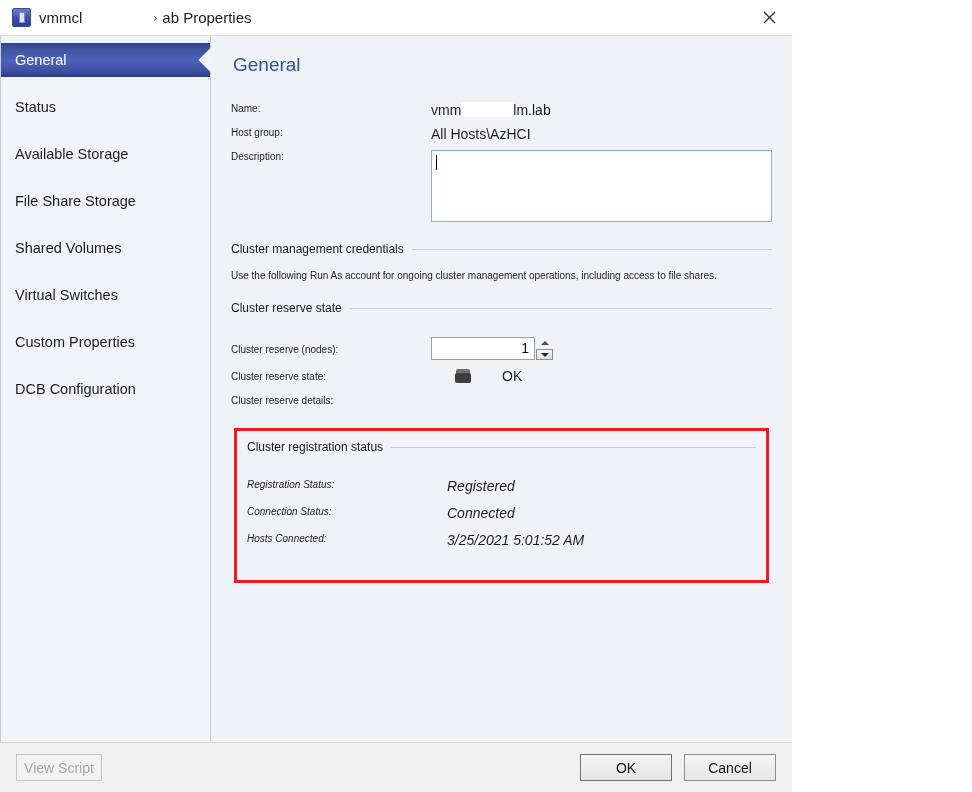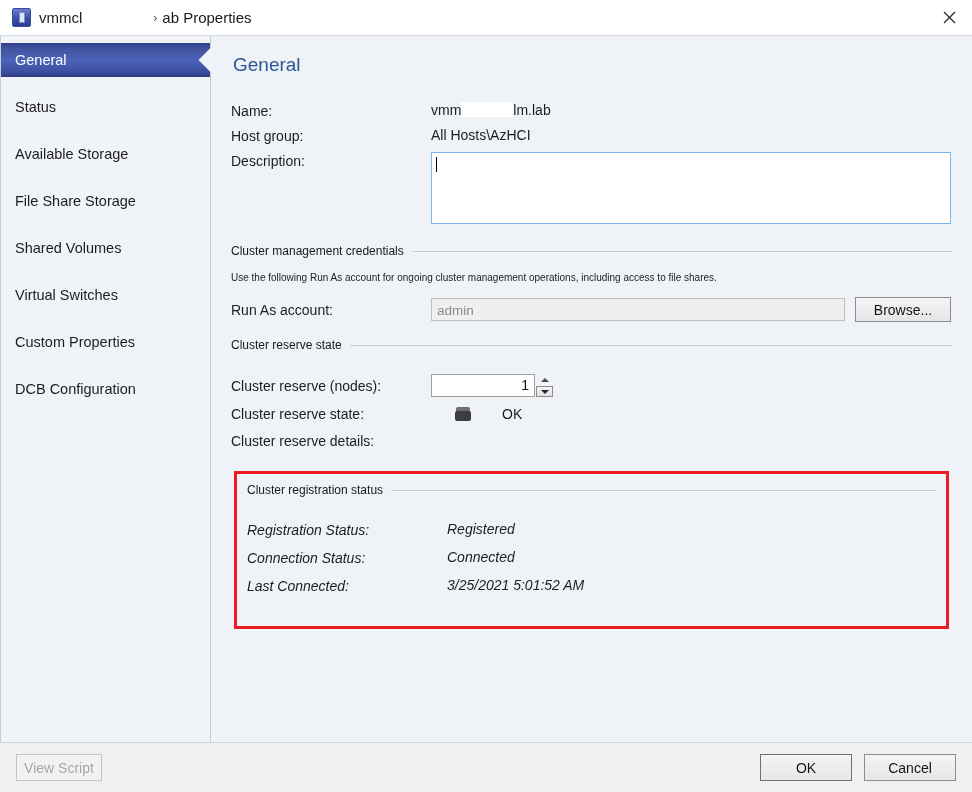--- a/index.html
+++ b/index.html
@@ -4,21 +4,21 @@
 <style>
   html, body {
     margin: 0; padding: 0;
     width: 972px; height: 792px;
     background: #ffffff;
     font-family: "Liberation Sans", sans-serif;
     overflow: hidden;
   }
   .window {
     position: relative;
-    width: 972px;
+    width: 792px;
     height: 792px;
     background: #be185d;
     box-sizing: border-box;
     display: flex;
     flex-direction: column;
   }
 
   
   .titlebar {
     position: relative;
@@ -137,21 +137,21 @@
     font-weight: normal;
   }
   .row {
     display: flex;
     align-items: flex-start;
     margin-bottom: 8px;
   }
   .lbl {
     width: 200px;
     min-width: 200px;
-    font-size: 14px;
+    font-size: 10px;
     color: #1d1d1d;
     padding-top: 1px;
   }
   .val {
     font-size: 14px;
     color: #1d1d1d;
   }
   .redact {
     display: inline-block;
     width: 52px;
@@ -384,25 +384,20 @@
           <span></span>
         </div>
       </div>
 
       <div class="group" style="margin-top:20px;">
         <div class="group-head">
           <span>Cluster management credentials</span>
           <span class="line"></span>
         </div>
         <div class="helptext">Use the following Run As account for ongoing cluster management operations, including access to file shares.</div>
-        <div class="row" style="align-items:center;">
-          <div class="lbl">Run As account:</div>
-          <div class="txt-readonly">admin</div>
-          <button class="btn" style="margin-left:10px;">Browse...</button>
-        </div>
       </div>
 
       <div class="group" style="margin-top:16px;">
         <div class="group-head">
           <span>Cluster reserve state</span>
           <span class="line"></span>
         </div>
         <div class="row" style="margin-top:22px;align-items:center;">
           <div class="lbl">Cluster reserve (nodes):</div>
           <div class="spin-wrap">
@@ -440,21 +435,21 @@
         <div class="reg-rows">
           <div class="row">
             <div class="lbl">Registration Status:</div>
             <div class="val">Registered</div>
           </div>
           <div class="row">
             <div class="lbl">Connection Status:</div>
             <div class="val">Connected</div>
           </div>
           <div class="row">
-            <div class="lbl">Last Connected:</div>
+            <div class="lbl">Hosts Connected:</div>
             <div class="val">3/25/2021 5:01:52 AM</div>
           </div>
         </div>
       </div>
 
     </div>
   </div>
 
   <div class="footer">
     <button class="btn disabled" style="min-width:86px;">View Script</button>

